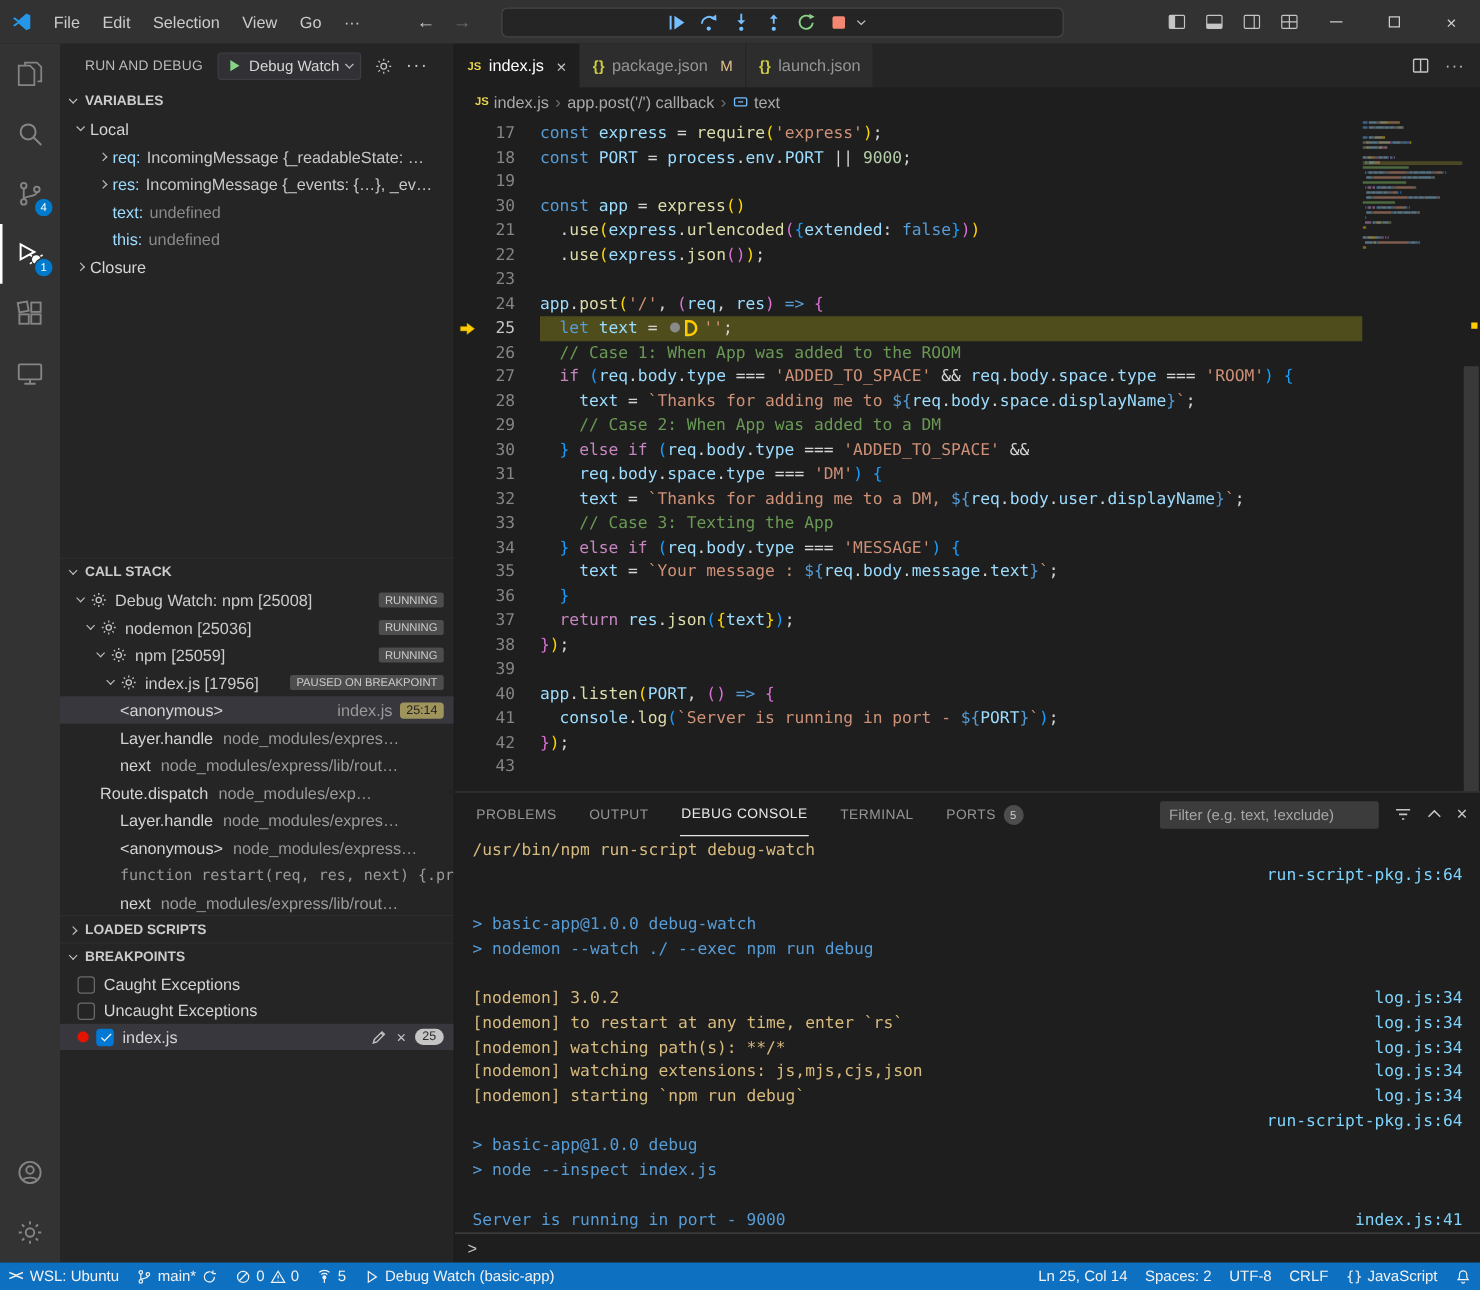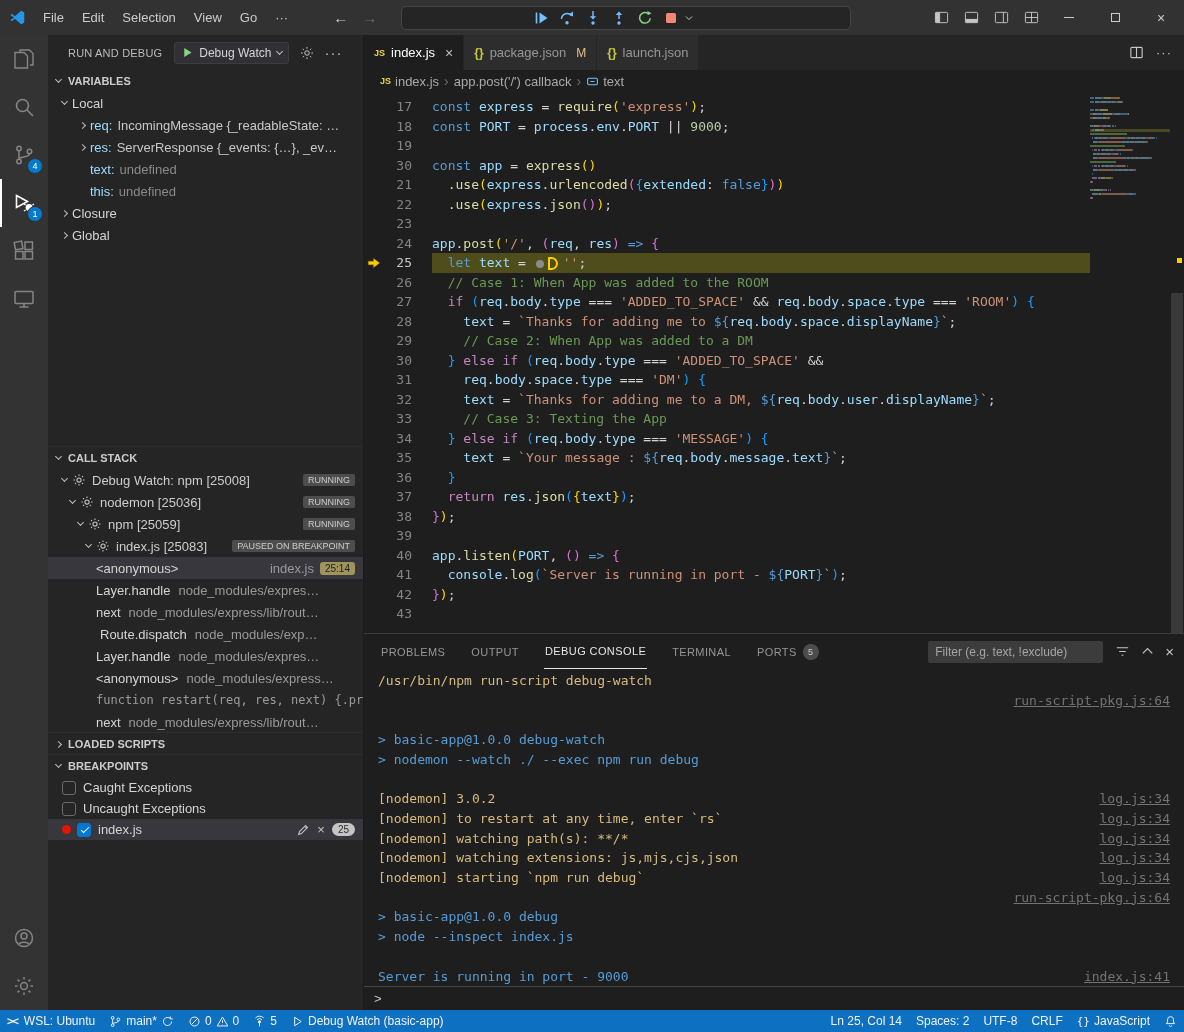--- a/index.html
+++ b/index.html
@@ -137,21 +137,21 @@
   .filter-input{margin-left:auto;width:175px;height:22px;background:#3c3c3c;border:none;border-radius:2px;
     color:#cccccc;font-size:12px;padding:0 7px;font-family:"Liberation Sans",sans-serif;}
   .filter-input::placeholder{color:#a6a6a6;}
   .panel-icons{display:flex;align-items:center;gap:10px;margin-left:12px;color:#c5c5c5;}
   .panel-icons svg{width:15px;height:15px;}
   .panel-icons .px{font-size:15px;}
   .console{flex:1;padding:2px 14px 0 14px;font-family:"DejaVu Sans Mono",monospace;font-size:13px;overflow:hidden;}
   .con-row{min-height:19.7px;line-height:19.7px;display:flex;white-space:pre;}
   .con-warn{color:#d7ba7d;}
   .con-info{color:#569cd6;}
-  .con-link{margin-left:auto;color:#737373;text-decoration:underline;padding-left:20px;}
+  .con-link{margin-left:auto;color:#7dd3fc;padding-left:20px;}
   .console-input{height:24px;flex:0 0 24px;border-top:1px solid #454545;display:flex;align-items:center;padding-left:10px;color:#c5c5c5;}
 
   
   .statusbar{height:22px;flex:0 0 22px;background:#0e70c0;color:#f2f2f2;display:flex;align-items:center;font-size:12px;}
   .st-item{display:flex;align-items:center;gap:4px;padding:0 7px;height:22px;white-space:nowrap;}
   .st-item svg{width:13px;height:13px;}
   .st-remote{font-weight:bold;letter-spacing:-1px;font-size:11px;padding-right:2px;}
   .st-right{margin-left:auto;display:flex;align-items:center;}
   .braces{font-family:"DejaVu Sans Mono",monospace;font-size:11px;}
 </style>
@@ -357,43 +357,37 @@
               <span class="chev right"></span>
             </span>
             <span class="var-name">req:</span>
             <span class="var-val">IncomingMessage {_readableState: …</span>
           </div>
           <div class="row" style="padding-left: 26px;">
             <span class="tw">
               <span class="chev right"></span>
             </span>
             <span class="var-name">res:</span>
-            <span class="var-val">ServerResponse {_events: {…}, _ev…</span>
+            <span class="var-val">IncomingMessage {_events: {…}, _ev…</span>
           </div>
           <div class="row" style="padding-left: 26px;">
             <span class="tw"></span>
             <span class="var-name">text:</span>
             <span class="var-val undef">undefined</span>
           </div>
           <div class="row" style="padding-left: 26px;">
             <span class="tw"></span>
             <span class="var-name">this:</span>
             <span class="var-val undef">undefined</span>
           </div>
           <div class="row" style="padding-left: 8px;">
             <span class="tw">
               <span class="chev right"></span>
             </span>
             <span class="scope-label">Closure</span>
-          </div>
-          <div class="row" style="padding-left: 8px;">
-            <span class="tw">
-              <span class="chev right"></span>
-            </span>
-            <span class="scope-label">Global</span>
           </div>
         </div>
     </div>
 
 
     <div class="section sec-stack">
       <div class="sec-head">
           <span class="chev down"></span>
           <span>CALL STACK</span>
         </div>
@@ -440,38 +434,38 @@
           <div class="row" style="padding-left: 32px;">
             <span class="tw">
               <span class="chev down"></span>
             </span>
             <span class="sess-icon">
               <svg viewBox="0 0 24 24" fill="none" stroke="currentColor" stroke-width="1.8">
                 <circle cx="12" cy="12" r="3.6"></circle>
                 <path d="M12 5V2.5M12 21.5V19M5 12H2.5M21.5 12H19M7 7L5.2 5.2M18.8 18.8L17 17M7 17l-1.8 1.8M18.8 5.2L17 7"></path>
               </svg>
             </span>
-            <span style="overflow: hidden; text-overflow: ellipsis;">index.js [25083]</span>
+            <span style="overflow: hidden; text-overflow: ellipsis;">index.js [17956]</span>
             <span class="stack-badge">PAUSED ON BREAKPOINT</span>
           </div>
           <div class="row selected" style="padding-left: 48px;">
             <span class="frame-name">&lt;anonymous&gt;</span>
             <span style="flex: 1 1 0%;"></span>
             <span class="frame-path">index.js</span>
             <span class="pos-badge">25:14</span>
           </div>
           <div class="row" style="padding-left: 48px;">
             <span class="frame-name">Layer.handle</span>
             <span class="frame-path">node_modules/expres…</span>
           </div>
           <div class="row" style="padding-left: 48px;">
             <span class="frame-name">next</span>
             <span class="frame-path">node_modules/express/lib/rout…</span>
           </div>
-          <div class="row" style="padding-left: 52px;">
+          <div class="row" style="padding-left: 32px;">
             <span class="frame-name">Route.dispatch</span>
             <span class="frame-path">node_modules/exp…</span>
           </div>
           <div class="row" style="padding-left: 48px;">
             <span class="frame-name">Layer.handle</span>
             <span class="frame-path">node_modules/expres…</span>
           </div>
           <div class="row" style="padding-left: 48px;">
             <span class="frame-name">&lt;anonymous&gt;</span>
             <span class="frame-path">node_modules/express…</span>

